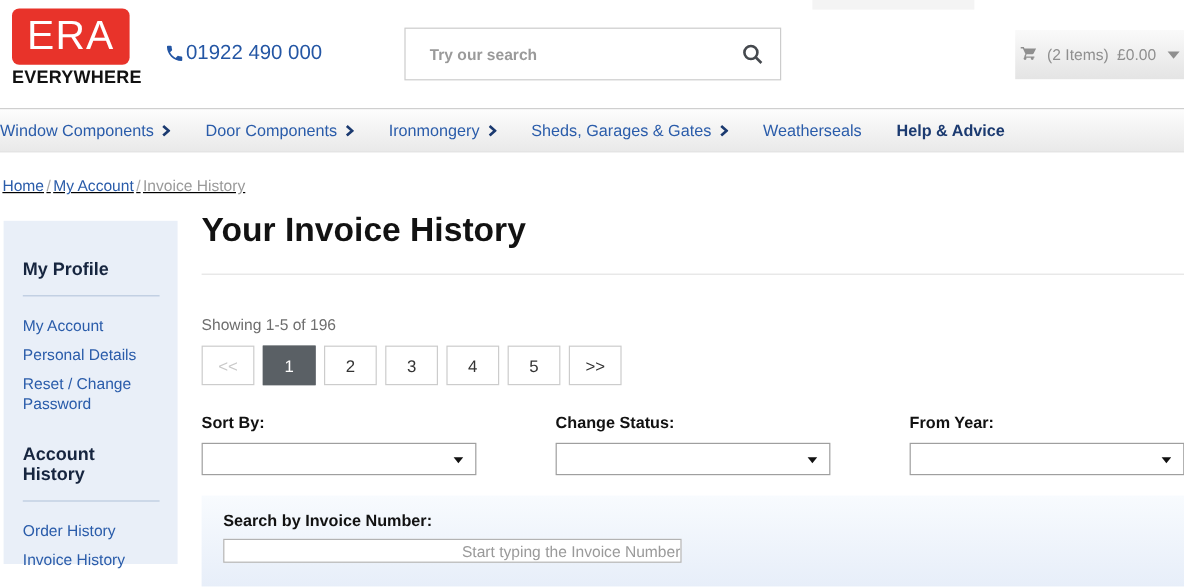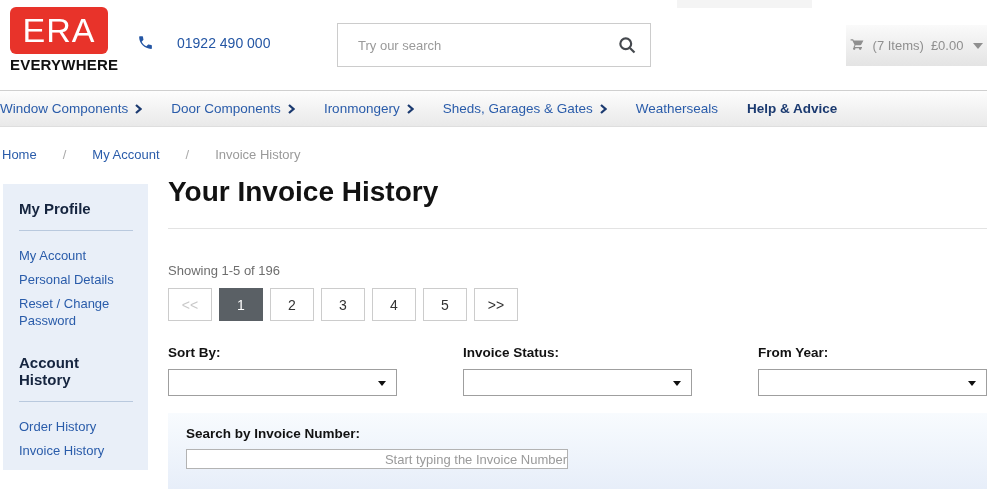--- a/index.html
+++ b/index.html
@@ -8,54 +8,54 @@
   .page { position:relative; width:987px; height:489px; background:#fff; overflow:hidden; margin:0 auto; }
 
   
   .header { position:absolute; left:0; top:0; width:987px; height:88px; background:#fff; }
   .logo { position:absolute; left:10px; top:7px; width:98px; }
   .logo-red { display:flex; align-items:center; justify-content:center; width:98px; height:47px;
               background:#e8332a; border-radius:6px; }
   .logo-red span { color:#fff; font-size:34px; font-weight:400; letter-spacing:1px; }
   .logo-black { display:block; text-align:left; color:#111; font-size:15px; font-weight:700;
                 letter-spacing:0.2px; margin-top:2px; }
-  .phone { position:absolute; left:137px; top:34px; display:flex; align-items:center; gap:23px;
-           color:#2456a4; font-size:14px; }
+  .phone { position:absolute; left:137px; top:34px; display:flex; align-items:center; gap:1px;
+           color:#2456a4; font-size:17px; }
   .searchbox { position:absolute; left:337px; top:23px; width:314px; height:44px;
                border:1px solid #ccc; background:#fff; display:flex; align-items:center; }
   .searchbox input { flex:1; border:0; outline:none; padding-left:20px; font-size:13px;
-                     color:#444; background:transparent; font-family:"Liberation Sans", sans-serif; }
+                     color:#444; background:transparent; font-family:"Liberation Sans", sans-serif;font-weight:bold; }
   .searchbox input::placeholder { color:#9a9a9a; }
   .search-btn { width:46px; height:100%; border:0; background:transparent; display:flex;
                 align-items:center; justify-content:center; cursor:pointer; }
   .top-gray-box { position:absolute; left:677px; top:0; width:135px; height:8px; background:#f4f4f4; }
   .cart { position:absolute; left:846px; top:25px; width:141px; height:41px;
           background:linear-gradient(#fafafa,#e4e4e4); display:flex; align-items:center;
           justify-content:center; gap:7px; color:#8f8f8f; font-size:13px; cursor:pointer; }
   .cart .caret { width:0; height:0; border-left:5px solid transparent; border-right:5px solid transparent;
                  border-top:6px solid #8f8f8f; margin-left:3px; }
 
   
   .nav { position:absolute; left:0; top:90px; width:987px; height:37px;
          background:linear-gradient(#fdfdfd,#e9e9e9); border-top:1px solid #cfcfcf;
          border-bottom:1px solid #dedede; display:flex; align-items:center; padding-left:0; }
   .nav-item { display:flex; align-items:center; gap:7px; margin-right:29px;
               font-size:13.5px; color:#2a5caa; cursor:pointer; white-space:nowrap; }
   .nav-item.bold { font-weight:700; color:#1b3a70; }
 
   
-  .breadcrumb { position:absolute; left:2px; top:147px; display:flex; align-items:center; gap:26px;
-                font-size:13px; }
+  .breadcrumb { position:absolute; left:2px; top:147px; display:flex; align-items:center; gap:2px;
+                font-size:13px;text-decoration:underline; }
   .crumb-link { color:#2a5caa; cursor:pointer; }
   .crumb-sep { color:#aaa; }
   .crumb-current { color:#9a9a9a; }
 
   
   .sidebar { position:absolute; left:3px; top:184px; width:145px; height:286px;
-             background:#e9eff8; padding:16px 15px 0 16px; }
+             background:#e9eff8; padding:32px 15px 0 16px; }
   .side-title { font-size:15px; font-weight:700; color:#16253f; }
   .side-divider { border:0; border-bottom:1px solid #b9c9de; margin:13px 0 12px 0; width:114px; }
   .side-link { display:block; font-size:13px; color:#2a5caa; line-height:17px; padding:4px 0 3px 0;
                cursor:pointer; width:110px; }
   .side-gap { height:22px; }
 
   
   .main-title { position:absolute; left:168px; top:176px; font-size:28px; font-weight:700; color:#121212; }
   .title-rule { position:absolute; left:168px; top:228px; width:819px; border:0; border-top:1px solid #e3e3e3; }
   .showing { position:absolute; left:168px; top:263px; font-size:13px; color:#6e6e6e; }
@@ -120,21 +120,21 @@
     </div>
 
     <div class="top-gray-box"></div>
 
     <div class="cart">
       <span>
         <svg width="16" height="16" viewBox="0 0 24 24" fill="#8f8f8f">
             <path d="M7 18c-1.1 0-1.99.9-1.99 2S5.9 22 7 22s2-.9 2-2-.9-2-2-2zm10 0c-1.1 0-1.99.9-1.99 2s.89 2 1.99 2 2-.9 2-2-.9-2-2-2zM7.16 14h9.94c.75 0 1.41-.41 1.75-1.03L22.4 6H6.21L5.27 4H1v2h3l3.6 7.59-1.35 2.44C5.52 17.37 6.48 19 8 19h12v-2H8l1.16-3z" transform="scale(0.9) translate(0,-2)"></path>
           </svg>
       </span>
-      <span>(7 Items)</span>
+      <span>(2 Items)</span>
       <span>£0.00</span>
       <span class="caret"></span>
     </div>
   </div>
 
   <div class="nav">
     <div class="nav-item">
       <span>Window Components</span>
       <span>
         <svg width="7" height="10" viewBox="0 0 7 10" fill="none" stroke="#1b3a70" stroke-width="2.2">
@@ -209,21 +209,21 @@
     <div class="page-btn">5</div>
     <div class="page-btn">&gt;&gt;</div>
   </div>
 
   <div class="filters">
     <div class="filter-col">
       <div class="filter-label">Sort By:</div>
       <div class="select" role="combobox"></div>
     </div>
     <div class="filter-col">
-      <div class="filter-label">Invoice Status:</div>
+      <div class="filter-label">Change Status:</div>
       <div class="select" role="combobox"></div>
     </div>
     <div class="filter-col">
       <div class="filter-label">From Year:</div>
       <div class="select" role="combobox"></div>
     </div>
   </div>
 
   <div class="invoice-search">
     <div class="invoice-search-label">Search by Invoice Number:</div>

